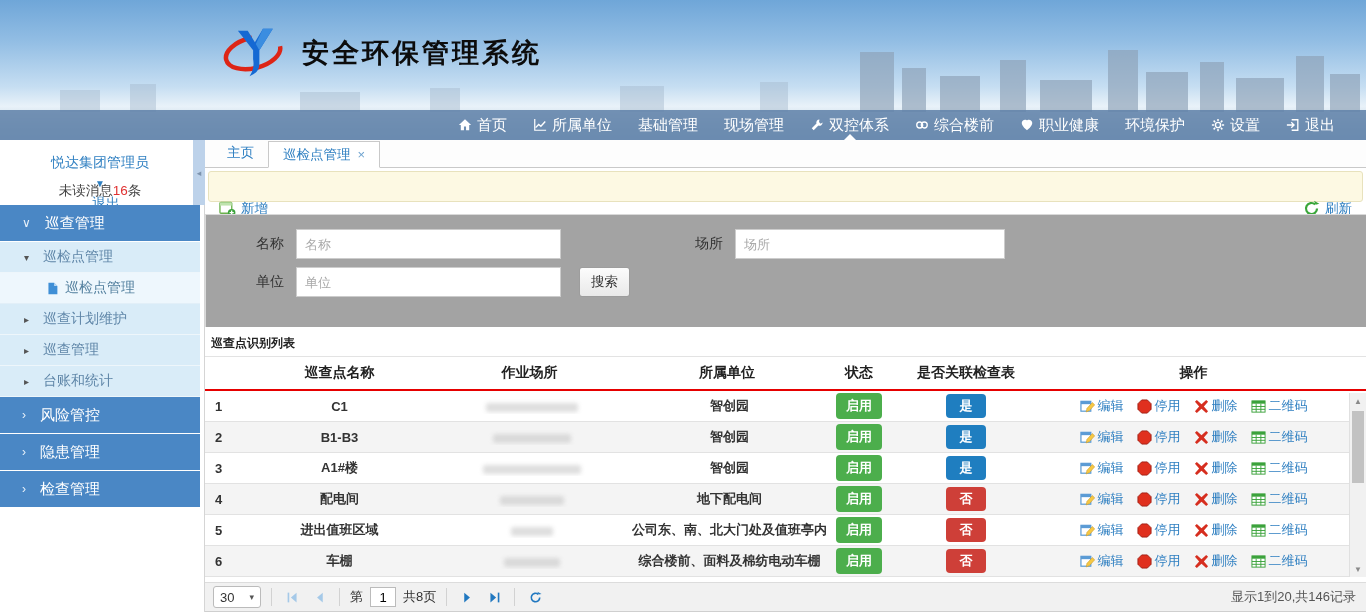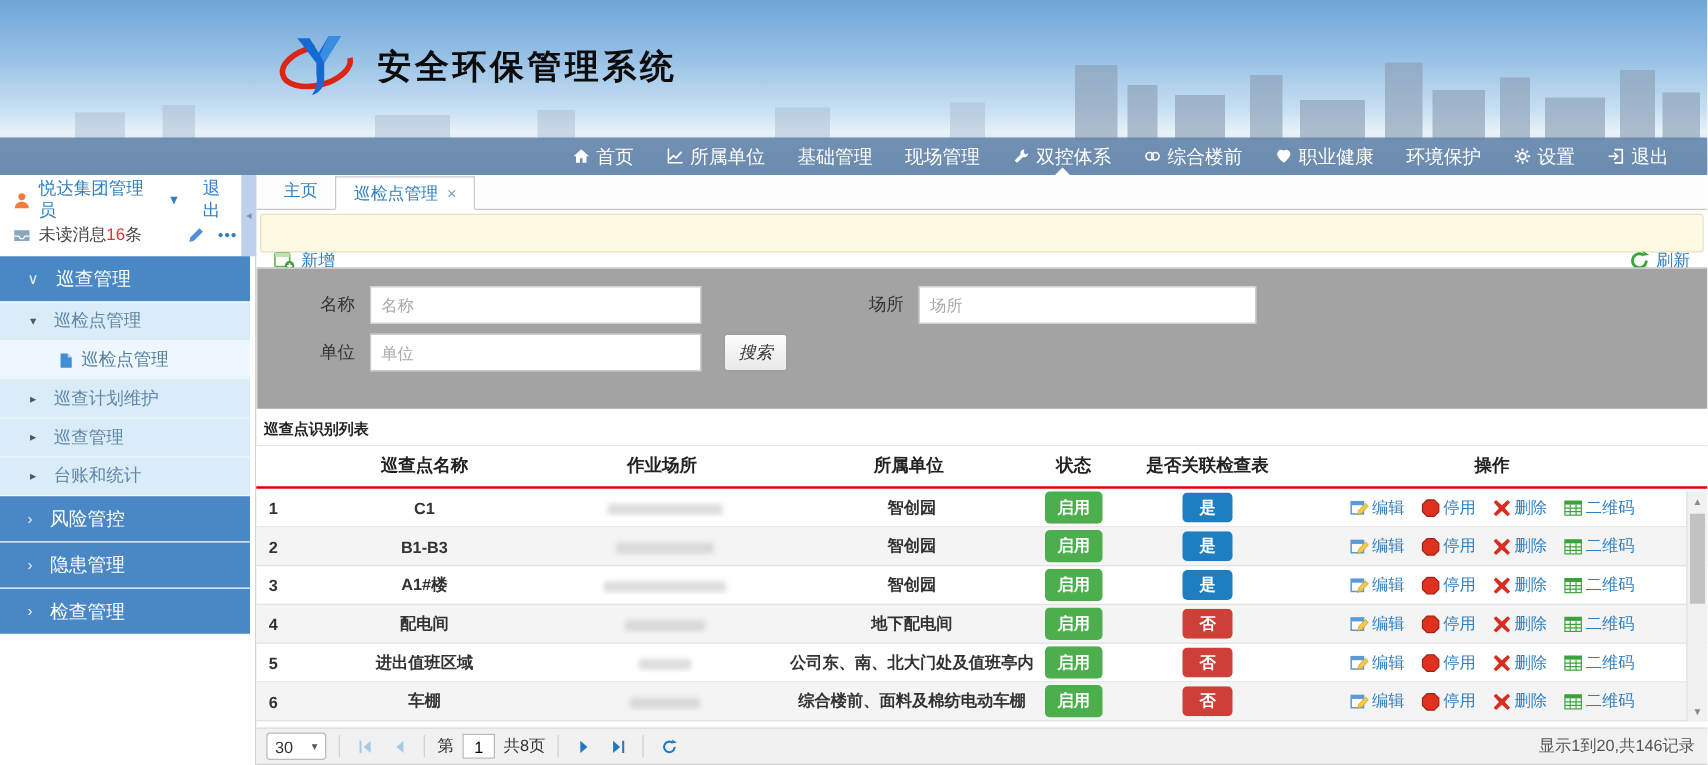--- a/index.html
+++ b/index.html
@@ -21,21 +21,21 @@
   .topnav .nitem .uptri { position:absolute; left:50%; bottom:0; margin-left:-6px; width:0; height:0;
     border-left:6px solid transparent; border-right:6px solid transparent; border-bottom:6px solid #fff; }
 
   
   .bodywrap { display:flex; height:472px; }
   .sidebar { position:relative; width:205px; background:#fff; border-right:1px solid #d5d5d5; flex:none; }
   .content { flex:1; display:flex; flex-direction:column; background:#fff; min-width:0; }
 
   
   .userpanel { position:relative; height:65px; padding:8px 14px 0 10px; }
-  .usr-row { display:flex; align-items:center; gap:6px; height:24px; }
+  .usr-row { display:flex; align-items:center; gap:6px; height:24px;flex-direction:column; }
   .usr-row.second { margin-top:4px; }
   .usr-name { color:var(--accent,#2e7fc1); font-size:14px; }
   .usr-caret { color:var(--accent,#2e7fc1); font-size:10px; }
   .usr-logout { color:var(--accent,#2e7fc1); font-size:14px; margin-left:12px; cursor:pointer; }
   .msg-text { color:#444; font-size:13.5px; }
   .msg-count { color:var(--unread-red,#e03131); }
   .usr-tools { margin-left:auto; display:flex; align-items:center; gap:10px; }
   .dots { color:var(--accent,#2e7fc1); font-weight:bold; letter-spacing:1px; font-size:12px; }
   .splitter { position:absolute; right:-1px; top:0; width:12px; height:65px; background:#bdd2ea;
     display:flex; align-items:center; justify-content:center; color:#7d93ad; font-size:9px; cursor:pointer; }
@@ -70,21 +70,21 @@
   .searchpanel { margin-top:12px; border-top:1px solid #d9d9d9; border-left:1px solid #d9d9d9;
     background:#a3a3a3; padding:14px 0 22px 0; }
   .srow { display:flex; align-items:center; height:30px; margin-bottom:8px; }
   .slabel { width:90px; text-align:right; padding-right:12px; font-size:14px; color:#333; flex:none; }
   .sinput { width:265px; height:30px; border:1px solid #ccc; padding:0 8px; font-size:13px; color:#333;
     font-family:inherit; background:#fff; }
   .sinput::placeholder { color:#a9a9a9; }
   .slabel2 { width:64px; text-align:right; padding-right:12px; margin-left:110px; font-size:14px; flex:none; }
   .sinput2 { width:270px; }
   .sbtn { margin-left:18px; padding:5px 11px; font-size:13.5px; color:#333; border:1px solid #9d9d9d;
-    border-radius:3px; background:linear-gradient(#fcfcfc,#e9e9e9); cursor:pointer; font-family:inherit;font-style:italic; }
+    border-radius:3px; background:linear-gradient(#fcfcfc,#e9e9e9); cursor:pointer; font-family:inherit; }
 
   
   .tabletitle { padding:8px 0 4px 6px; font-size:12px; font-weight:bold; color:#222; }
   .grid { position:relative; border-top:1px solid #e3e3e3; }
   .thead { display:flex; height:34px; align-items:center; font-weight:bold; font-size:14px; color:#222;
     border-bottom:2px solid var(--rule-red,#e60000); background:#fff; }
   .trow { display:flex; height:31px; align-items:center; font-size:13px; font-weight:bold; color:#333;
     border-bottom:1px solid #e2e2e2; }
   .trow:nth-child(odd) { background:#f4f4f4; }
   .c { flex:none; text-align:center; overflow:hidden; white-space:nowrap; }

